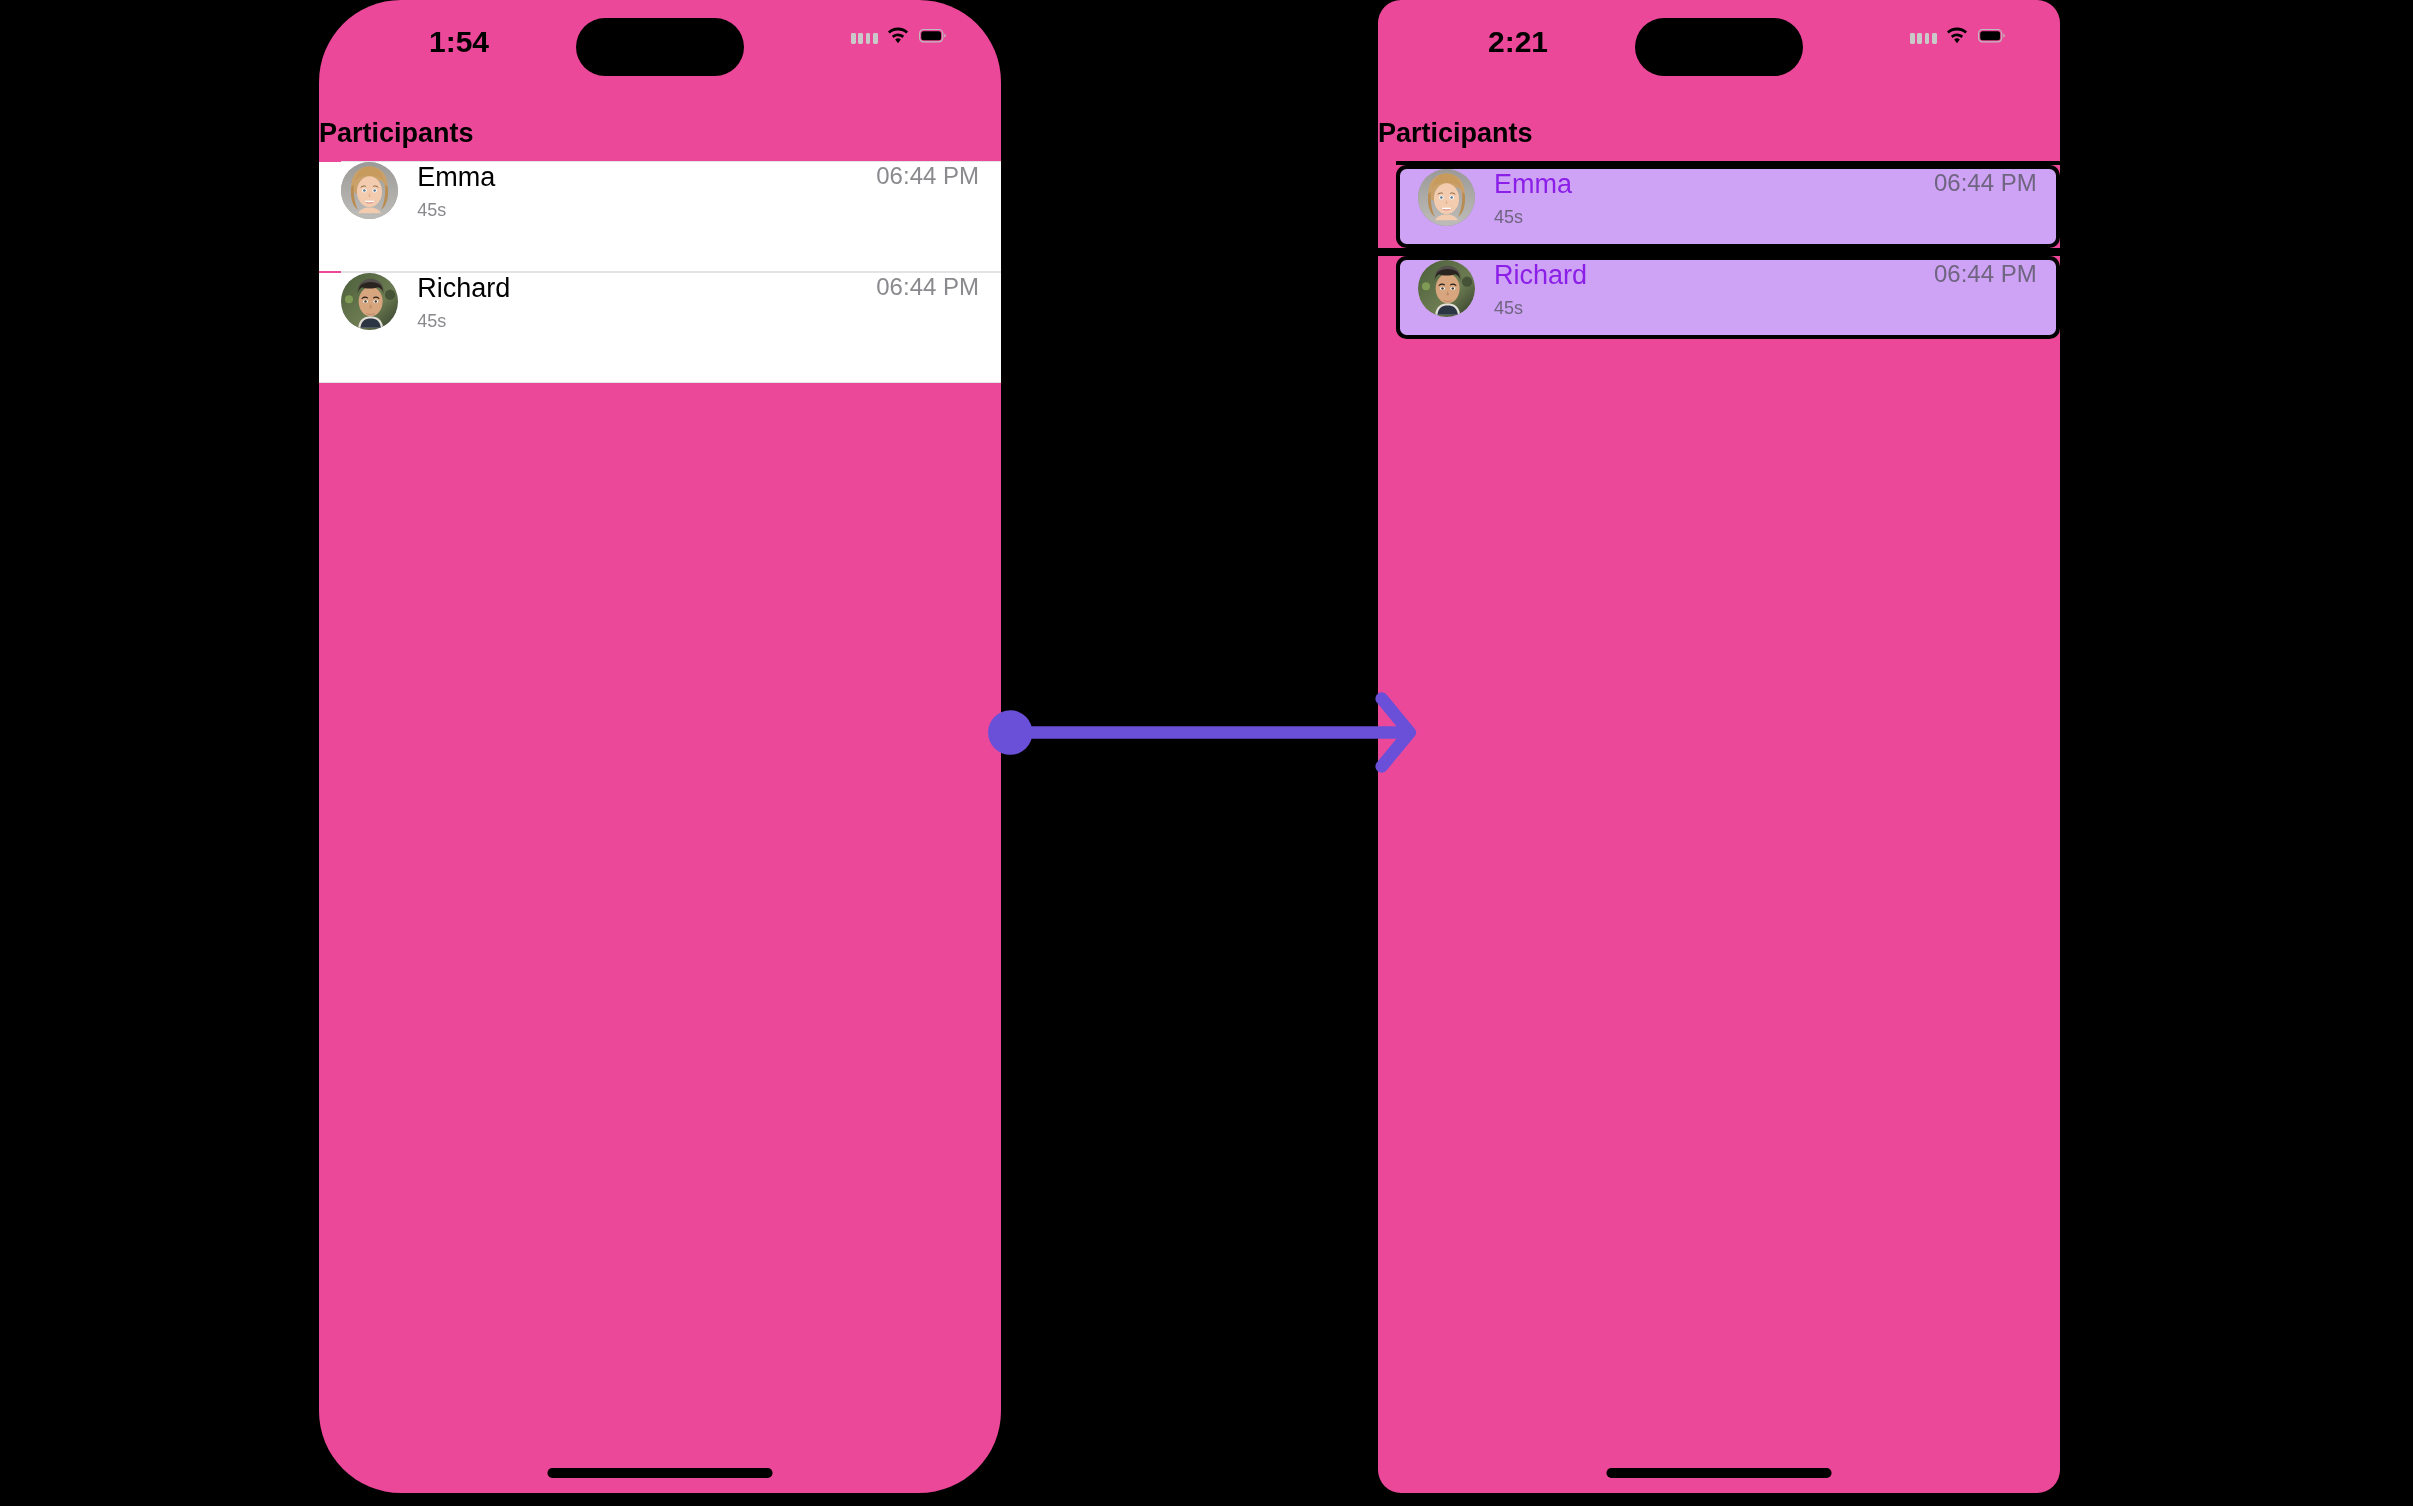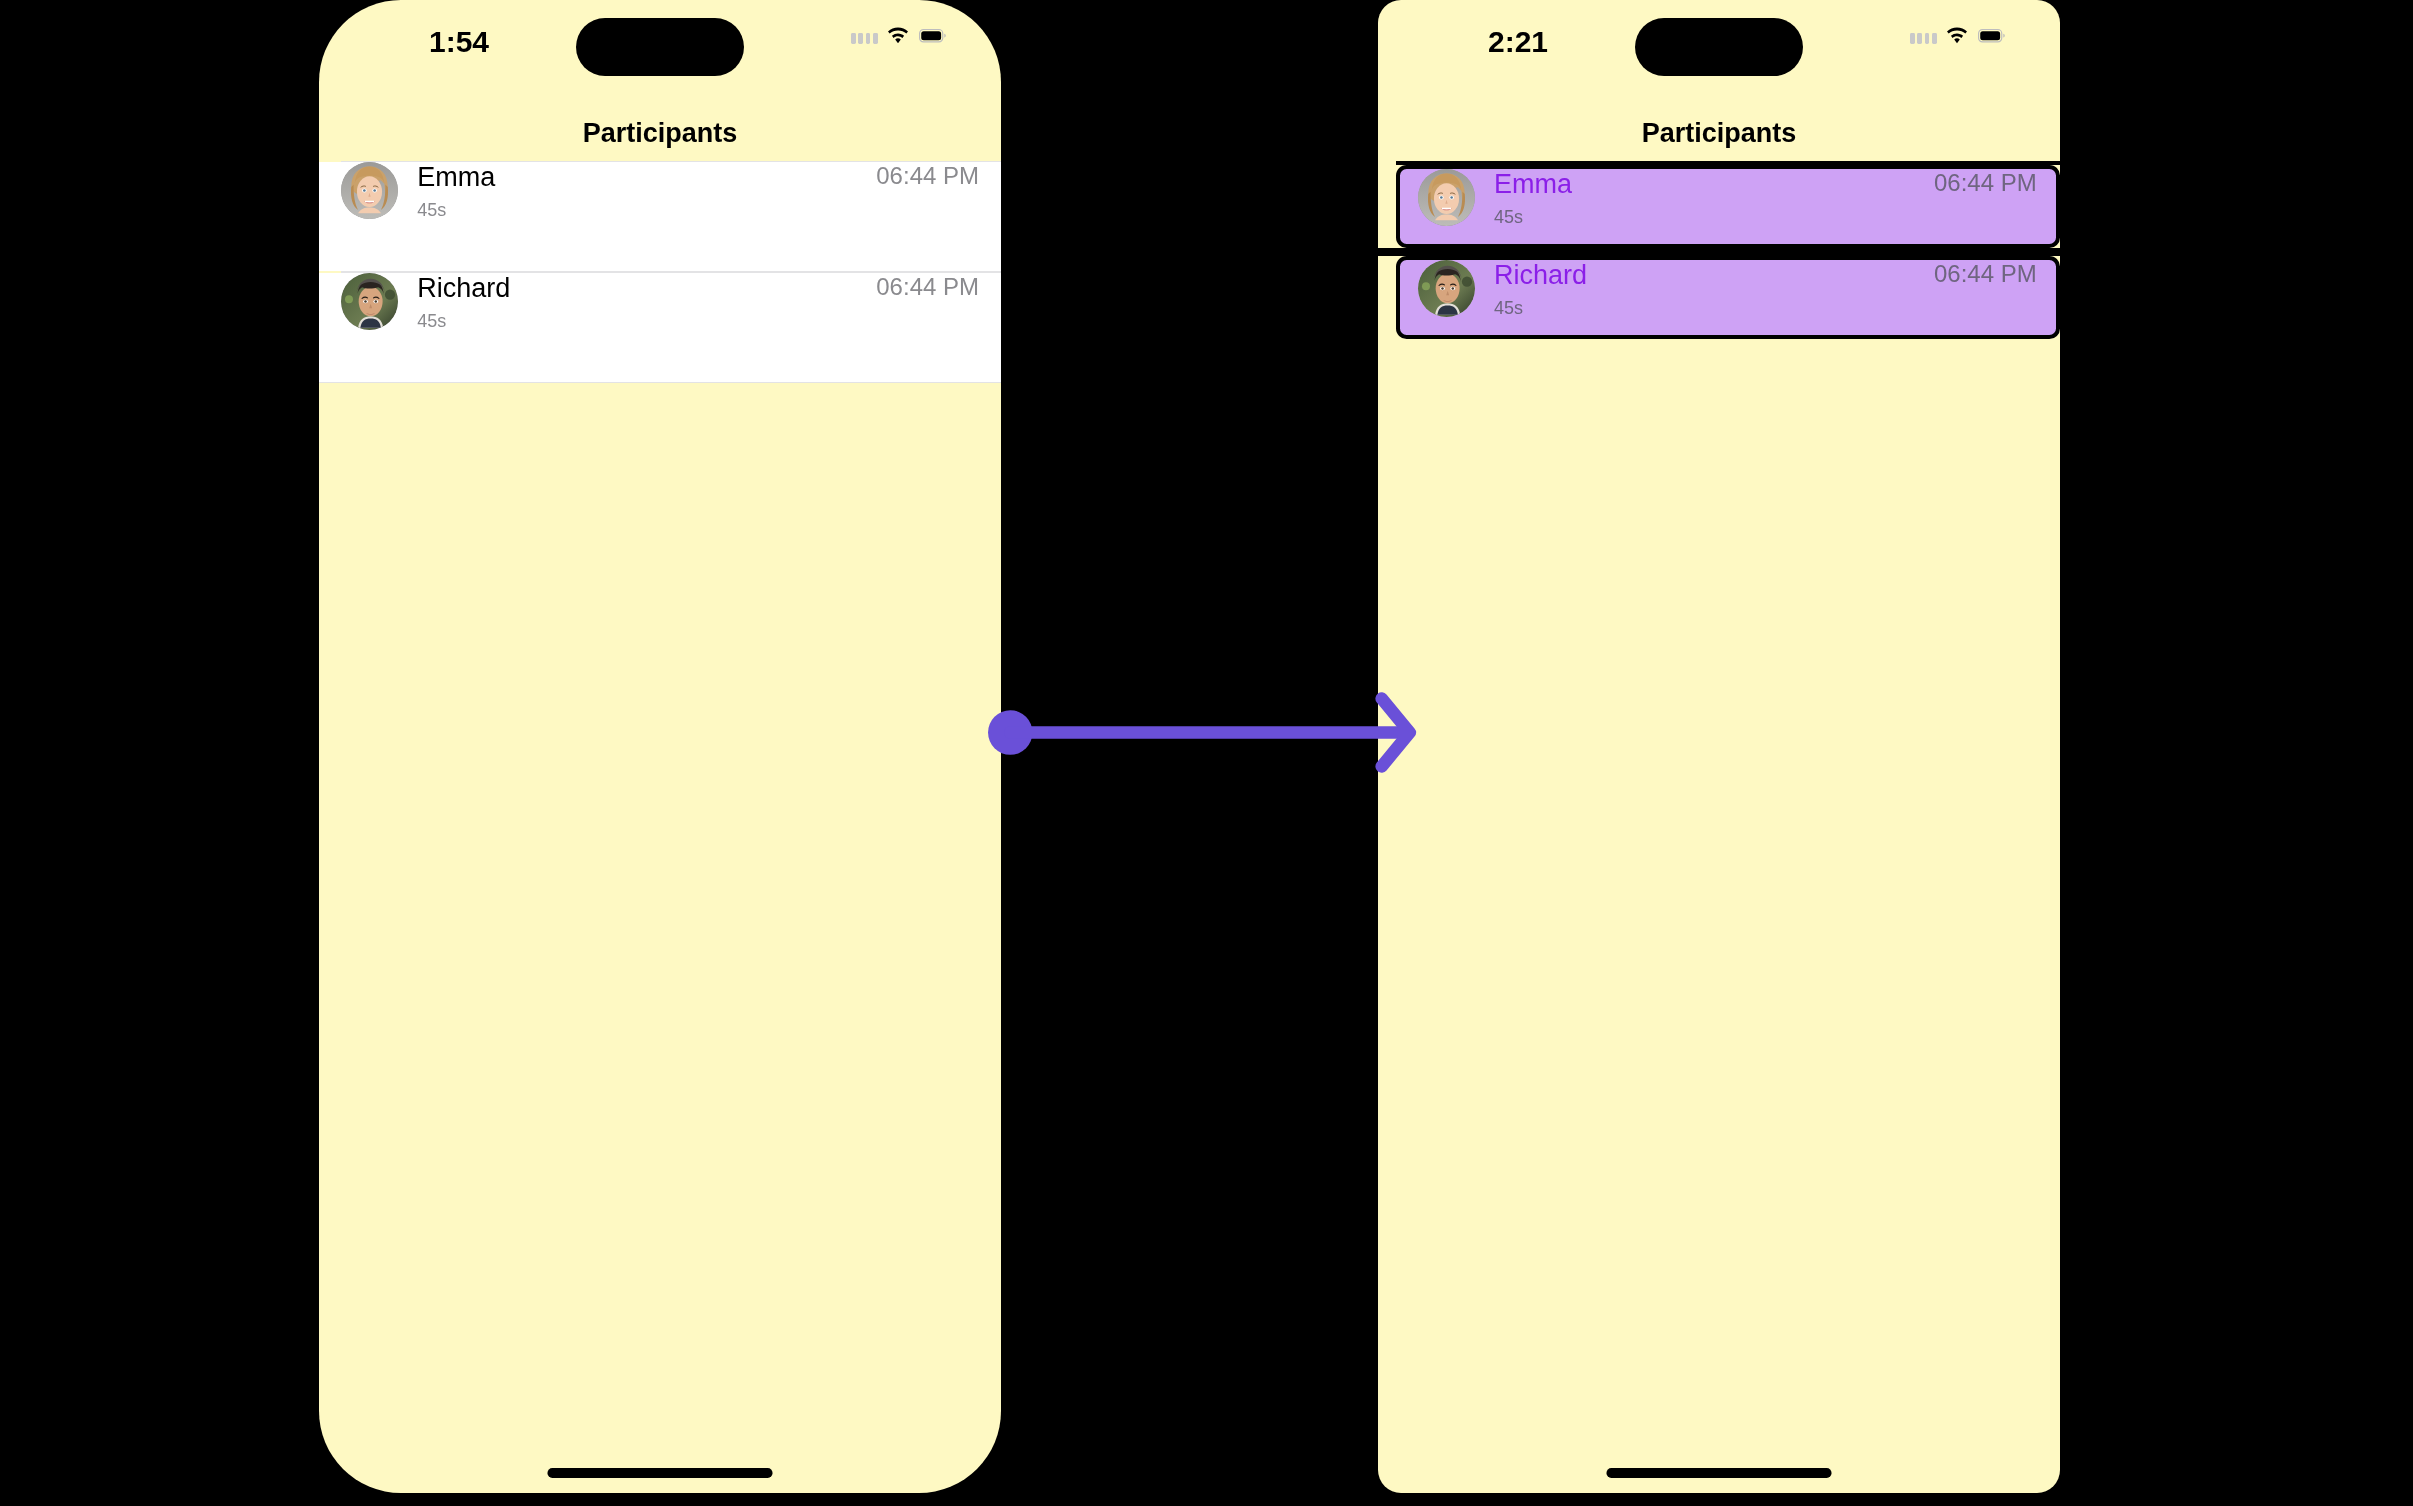--- a/index.html
+++ b/index.html
@@ -11,21 +11,21 @@
     width: 2420px;
     height: 1506px;
     position: relative;
     overflow: hidden;
     font-family: "Liberation Sans", sans-serif;
   }
 
   
   .phone {
     position: absolute;
-    background: #fef9c3;
+    background: #ec4899;
     border-radius: 82px;
     overflow: hidden;
   }
   .phone-left  { left: 319px;  top: 0px; width: 682px; height: 1493px; }
   .phone-right { left: 1378px; top: 0px; width: 682px; height: 1493px; border-radius: 23px; }
 
   
   .status-bar {
     position: absolute;
     top: 0; left: 0; right: 0;
@@ -74,21 +74,20 @@
     border-radius: 1.4px;
   }
   .wifi-icon { width: 22px; height: 17.4px; display: block; }
   .battery-icon { width: 28px; height: 15.4px; display: block; }
 
   
   .nav-title {
     position: absolute;
     top: 118px;
     left: 0; right: 0;
-    text-align: center;
     font-size: 27px;
     font-weight: 600;
     color: #000000;
   }
 
   
   .list { position: absolute; top: 161px; left: 0; right: 0; }
 
   .divider {
     height: 1.4px;

